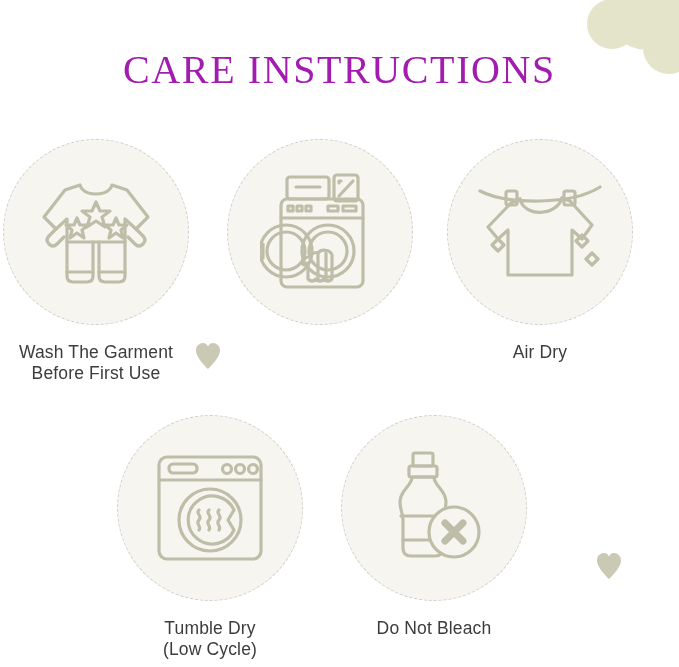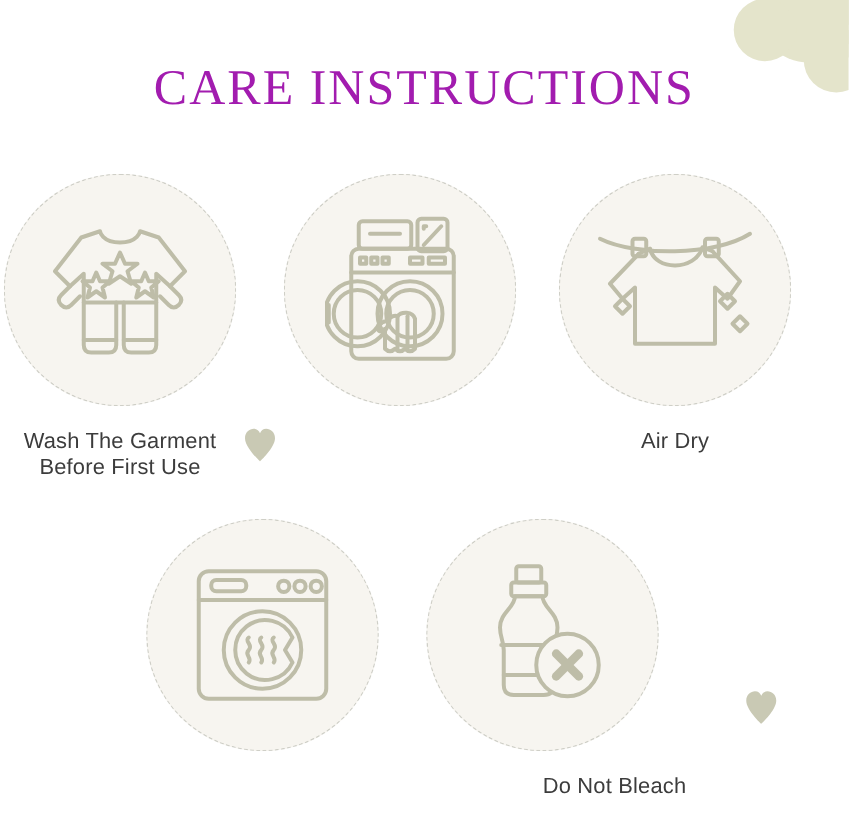--- a/index.html
+++ b/index.html
@@ -74,21 +74,21 @@
     letter-spacing: 0.15px;
     white-space: pre-line;
   }
 
   
   #card-wash-first  { left: -19px;  top: 139px; }
   #card-machine     { left: 205px;  top: 139px; }
   #card-air-dry     { left: 425px;  top: 139px; }
   
   #card-tumble-dry  { left: 95px;   top: 415px; }
-  #card-no-bleach   { left: 319px;  top: 415px; text-align: right; }
+  #card-no-bleach   { left: 319px;  top: 415px; }
 
   
   .heart {
     position: absolute;
     pointer-events: none;
   }
   #heart-one  { left: 195px; top: 342px; }
   #heart-two  { left: 596px; top: 552px; }
 </style>
 </head>
@@ -210,20 +210,22 @@
 
         <circle cx="56" cy="68" r="31"></circle>
 
         <path d="M80 58 A24 24 0 1 0 80 78 L74 68 Z"></path>
 
         <path d="M45 58 C41 61 49 64 45 68 C41 72 48 74 45 78"></path>
         <path d="M55 58 C51 61 59 64 55 68 C51 72 58 74 55 78"></path>
         <path d="M65 58 C61 61 69 64 65 68 C61 72 68 74 65 78"></path>
       </svg>
     </div>
+    <div class="card-label">Tumble Dry
+(Low Cycle)</div>
   </div>
 
   <div class="card" id="card-no-bleach">
     <div class="disc">
       <svg width="112" height="116" viewBox="0 0 112 116" fill="none" stroke="#BEBDA8" stroke-width="3.2" stroke-linecap="round" stroke-linejoin="round">
 
         <rect x="35" y="3" width="20" height="13" rx="2"></rect>
 
         <rect x="31" y="16" width="28" height="11" rx="2"></rect>
 

